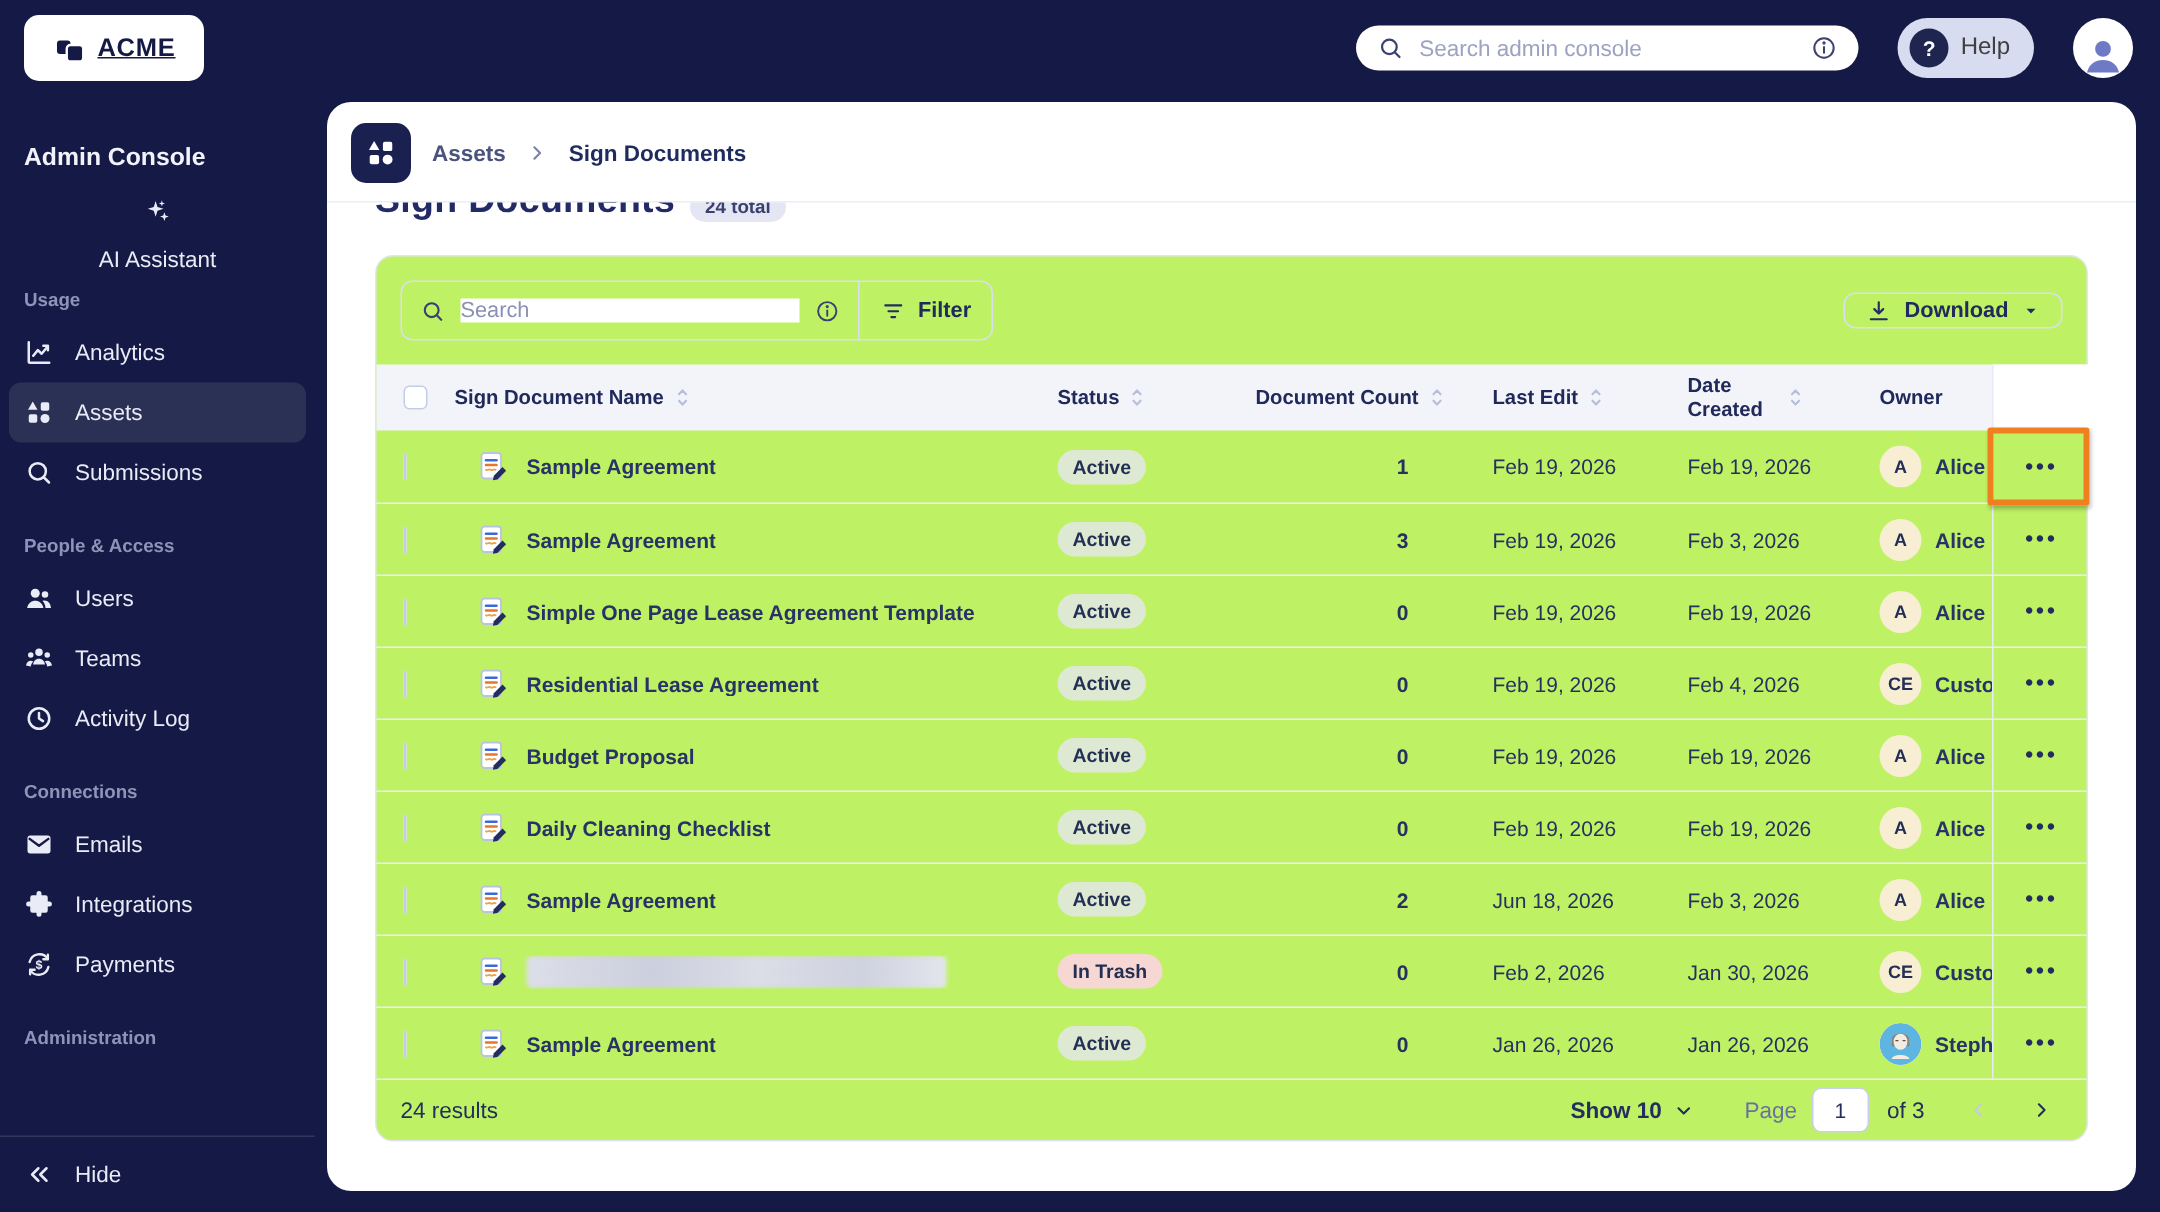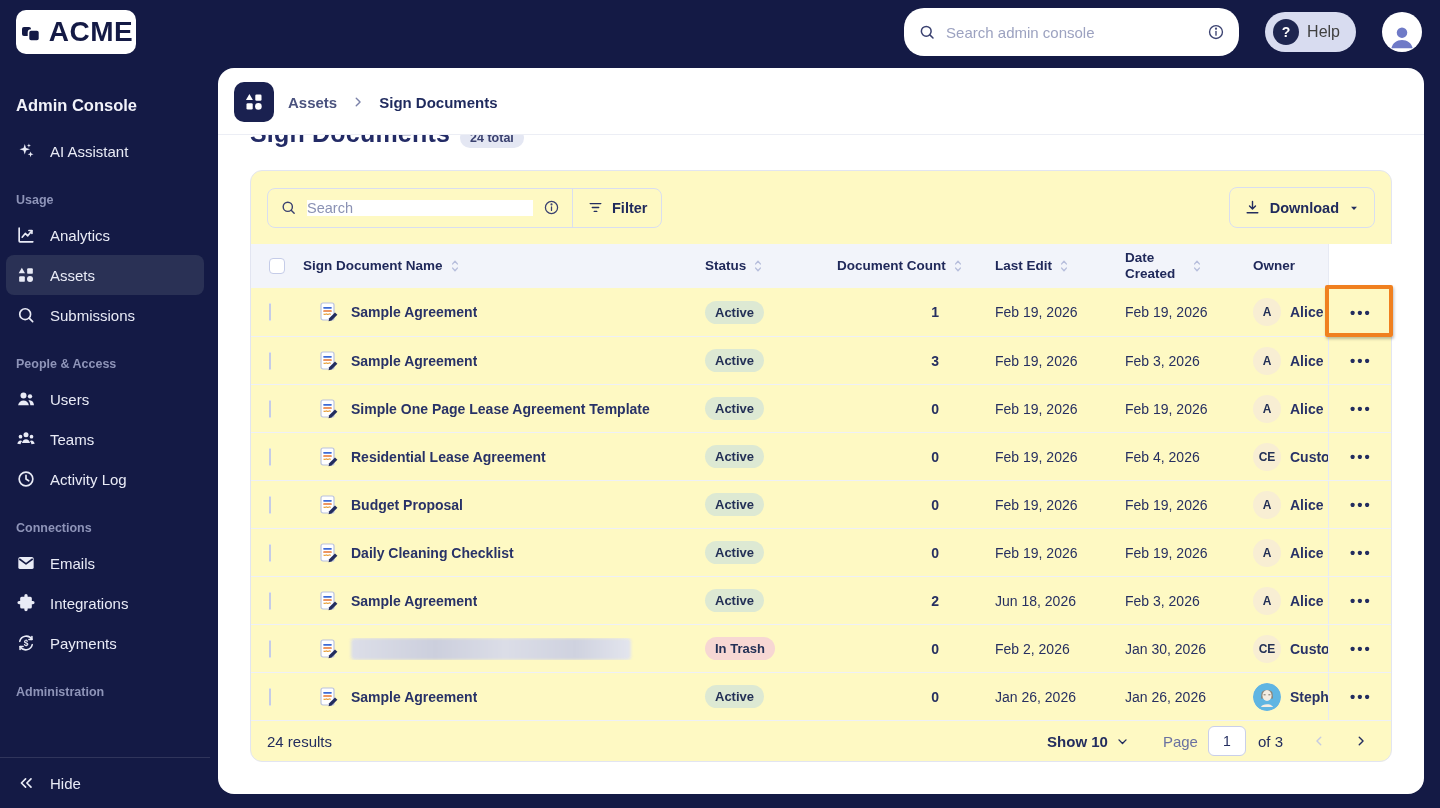--- a/index.html
+++ b/index.html
@@ -10,70 +10,70 @@
     position:relative;
     overflow:hidden;
     color:#232D5F;
   }
   .icon svg { display:block; width:100%; height:100%; }
 
   
   .topbar { position:absolute; top:0; left:0; width:1440px; height:64px; display:flex; align-items:center; }
   .logo { margin-left:16px; background:#fff; border-radius:10px; height:44px; width:120px; display:flex; align-items:center; justify-content:center; gap:6px; }
   .logo .icon { width:24px; height:24px; color:#141A45; }
-  .logo-text { font-size:28px; font-weight:800; color:#141A45; letter-spacing:.5px; }
+  .logo-text { font-size:17px; font-weight:800; color:#141A45; letter-spacing:.5px;text-decoration:underline; }
   .topbar-right { margin-left:auto; display:flex; align-items:center; gap:14px; padding-right:18px; }
-  .global-search { width:335px; height:48px; background:#fff; border-radius:20px; display:flex; align-items:center; padding:0 14px; gap:10px; }
+  .global-search { width:335px; height:30px; background:#fff; border-radius:20px; display:flex; align-items:center; padding:0 14px; gap:10px; }
   .global-search .icon { width:18px; height:18px; color:#3A4170; flex:none; }
   .global-search input { border:none; outline:none; flex:1; font-size:15px; font-family:inherit; color:#232D5F; background:transparent; }
   .global-search input::placeholder { color:#9CA2C0; }
   .help-btn { height:40px; background:#D8DCF0; border-radius:20px; display:flex; align-items:center; gap:8px; padding:0 16px 0 8px; cursor:pointer; margin-left:12px; }
   .help-q { width:26px; height:26px; border-radius:50%; background:#1E2650; color:#fff; font-size:14px; font-weight:700; display:flex; align-items:center; justify-content:center; }
   .help-label { font-size:16px; font-weight:400; color:#404040; }
   .avatar-top { width:40px; height:40px; border-radius:50%; background:#fff; display:flex; align-items:flex-end; justify-content:center; overflow:hidden; margin-left:12px; }
   .avatar-top .icon { width:30px; height:30px; color:#6F7AC7; }
 
   
   .sidebar { position:absolute; top:64px; left:0; width:210px; bottom:0; padding:8px 0 0 0; }
   .sb-title { color:#F2F3FA; font-size:16.5px; font-weight:600; padding:24px 16px 10px; }
   .sb-item { display:flex; align-items:center; gap:14px; height:40px; margin:0 6px; padding:0 10px; border-radius:8px; color:#E9EBF6; font-size:15px; cursor:pointer; }
   .sb-item .icon { width:20px; height:20px; flex:none; color:#E9EBF6; }
   .sb-item.active { background:#2A3155; }
   .sb-section { color:#8E94B8; font-size:12.5px; font-weight:700; padding:22px 16px 8px; }
-  .sb-assistant { margin-top:6px; }
+  .sb-assistant { margin-top:6px;flex-direction:column; }
   .sb-bottom { position:absolute; bottom:0; left:0; right:0; border-top:1px solid rgba(255,255,255,.12); }
   .sb-bottom .sb-item { margin:5px 6px; }
 
   
   .panel { position:absolute; top:68px; left:218px; width:1206px; height:726px; background:#fff; border-radius:16px; overflow:hidden; }
   .crumb-row { display:flex; align-items:center; gap:14px; padding:14px 16px 12px; border-bottom:1px solid #ECEEF5; }
   .crumb-chip { width:40px; height:40px; border-radius:10px; background:#1A2150; display:flex; align-items:center; justify-content:center; }
   .crumb-chip .icon { width:22px; height:22px; color:#fff; }
   .crumb-parent { font-size:15px; font-weight:600; color:#4A527E; cursor:pointer; }
   .crumb-sep { width:14px; height:14px; color:#7A81A8; }
   .crumb-current { font-size:15px; font-weight:700; color:#1F2A5E; }
   .title-clip { height:13px; overflow:hidden; padding:0 32px;text-align:right; }
   .title-inner { display:flex; align-items:flex-end; gap:10px; margin-top:-16px; }
   .page-title { font-size:25px; font-weight:800; color:#232B66; letter-spacing:.2px; }
   .page-badge { background:#E4E7F3; color:#3A4170; font-size:12.5px; font-weight:600; border-radius:11px; padding:3px 10px; white-space:nowrap; }
   .page-sub { padding:11px 32px 0; font-size:13.5px; color:#5F6795; }
 
   
-  .card { position:relative; margin:22px 32px 0; width:1142px; border:1px solid #E2E5F1; border-radius:12px; background:#fef9c3; }
+  .card { position:relative; margin:22px 32px 0; width:1142px; border:1px solid #E2E5F1; border-radius:12px; background:#bef264; }
   .card-toolbar { display:flex; align-items:center; padding:16px; }
   .search-group { display:flex; align-items:stretch; height:40px; border:1px solid #D9DEF0; border-radius:8px; overflow:hidden; }
   .tbl-search { width:304px; display:flex; align-items:center; gap:10px; padding:0 12px; }
   .tbl-search .icon { width:17px; height:17px; color:#3A4170; flex:none; }
   .tbl-search input { border:none; outline:none; flex:1; font-size:14.5px; font-family:inherit; color:#232D5F; }
   .tbl-search input::placeholder { color:#8A91B4; }
   .info-ic { width:17px; height:17px; color:#8B92B6; flex:none; }
   .filter-btn { display:flex; align-items:center; gap:8px; padding:0 14px; border-left:1px solid #D9DEF0; cursor:pointer; }
   .filter-btn .icon { width:17px; height:17px; color:#232D5F; }
   .filter-label { font-size:14.5px; font-weight:700; color:#202A5C; }
-  .download-btn { margin-left:auto; height:41px; display:flex; align-items:center; gap:9px; border:1px solid #D9DEF0; border-radius:8px; padding:4px 14px; cursor:pointer; }
+  .download-btn { margin-left:auto; height:24px; display:flex; align-items:center; gap:9px; border:1px solid #D9DEF0; border-radius:8px; padding:4px 14px; cursor:pointer; }
   .download-btn .dl { width:17px; height:17px; color:#232D5F; }
   .download-btn .caret { width:12px; height:12px; color:#232D5F; }
   .download-label { font-size:14.5px; font-weight:700; color:#202A5C; }
 
   .tgrid { display:grid; grid-template-columns:52px 394px 126px 150px 130px 136px 89px 65px; align-items:center; }
   .thead { background:#F2F4FA; height:44px; font-size:13.5px; font-weight:700; color:#20295A; }
   .th { display:flex; align-items:center; gap:6px; line-height:1.15; }
   .sort-ic { width:12px; height:16px; color:#B7BEDC; flex:none; }
   .th-check { padding-left:18px; }
   .th-status { padding-left:8px; }

